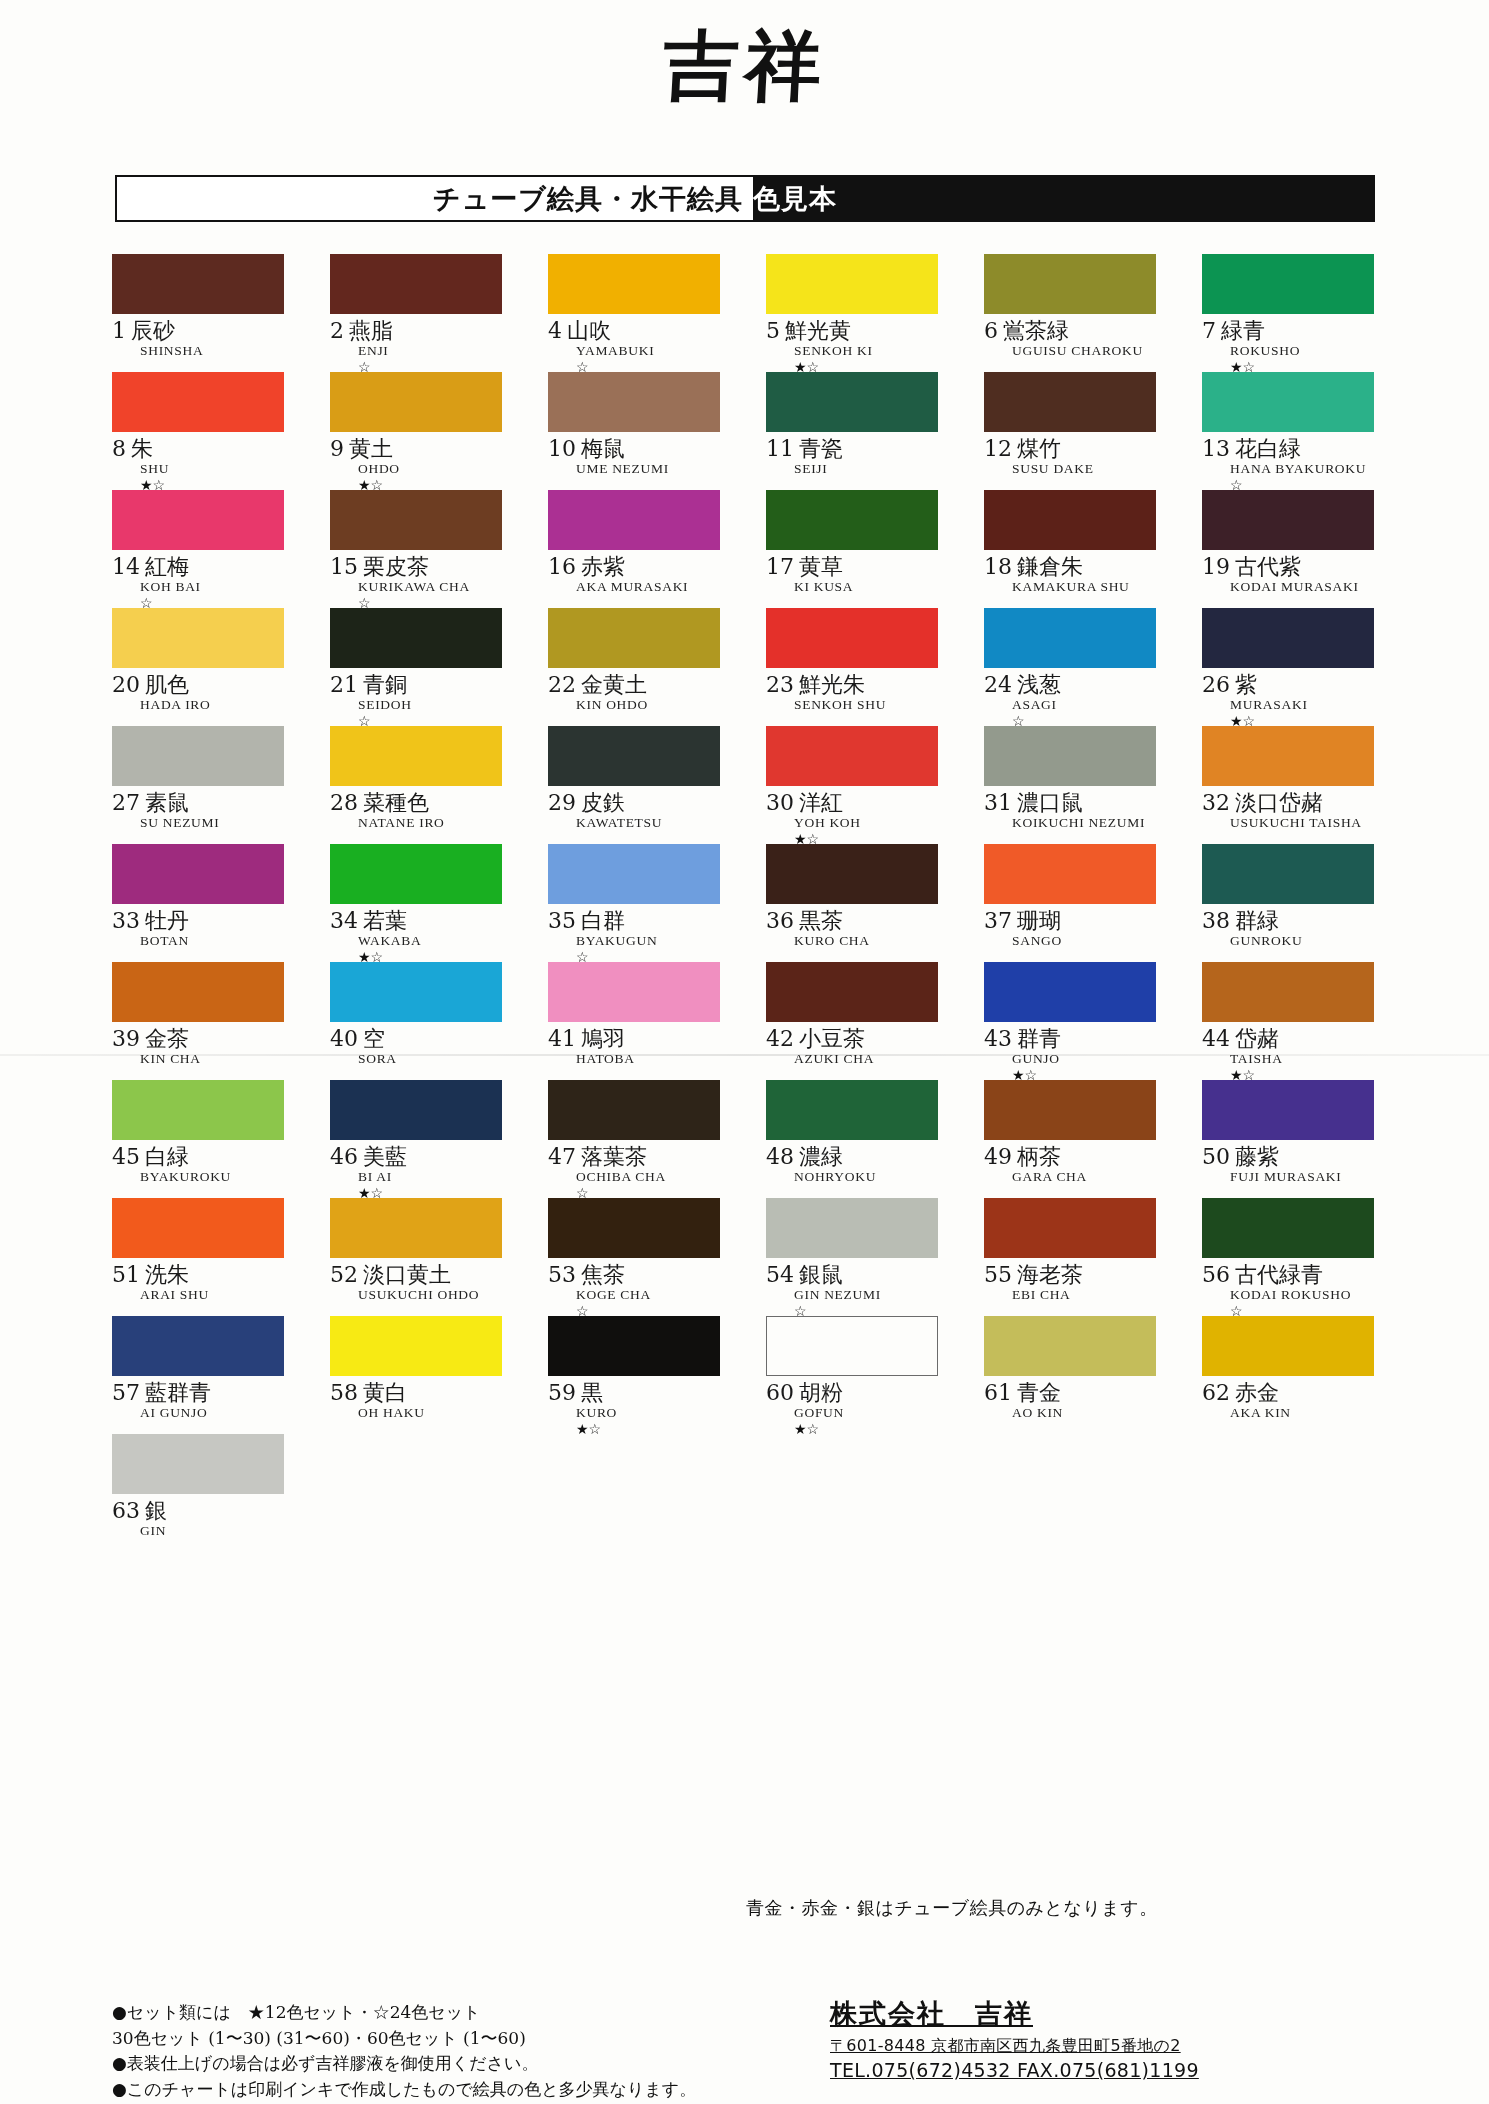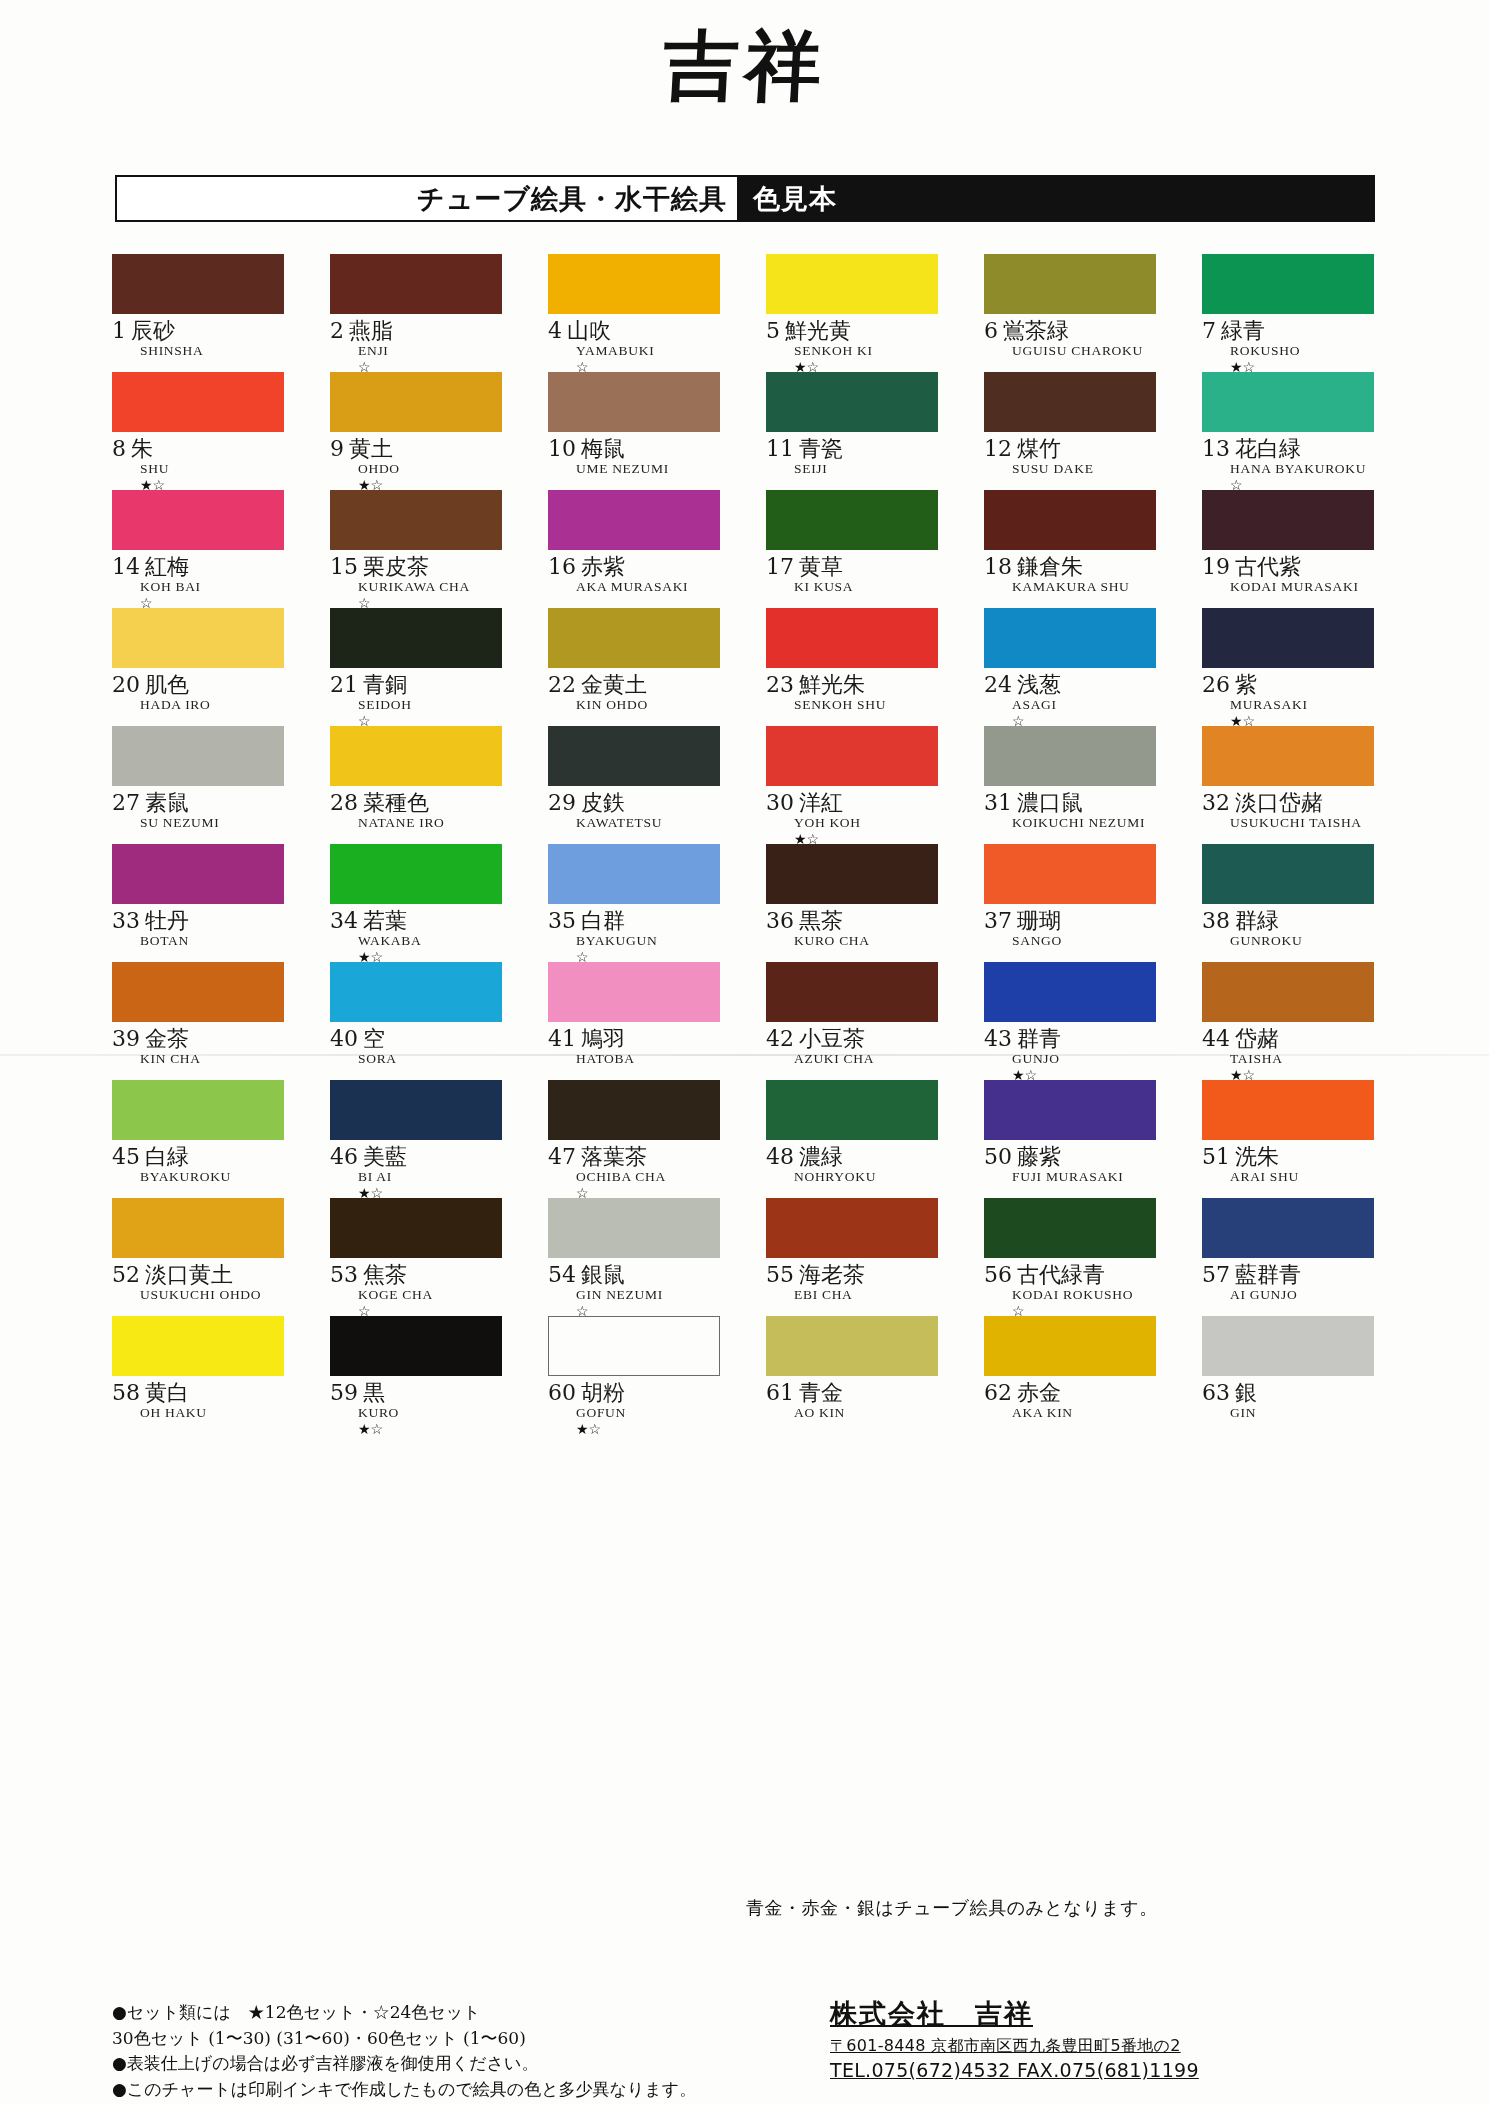--- a/index.html
+++ b/index.html
@@ -58,21 +58,21 @@
     font-weight:700;
     font-size:27px;
     letter-spacing:1px;
     color:#111;
   }
   .banner-right{
     background:#111;
     flex:0 0 620px;
     display:flex;
     align-items:center;
-    padding-left:16px;
+    padding-left:0;
   }
   .banner-right-text{
     font-family:"DejaVu Sans","Liberation Sans",sans-serif;
     font-weight:700;
     font-size:27px;
     letter-spacing:1px;
     color:#fff;
   }
 
   
@@ -464,20 +464,26 @@
         <div class="cell-romaji">OCHIBA CHA</div>
         <div class="cell-stars">☆</div>
       </div>
       <div class="cell">
         <div class="swatch" style="background: rgb(31, 100, 56);"></div>
         <div class="cell-name"><span class="num">48</span><span class="kanji">濃緑</span></div>
         <div class="cell-romaji">NOHRYOKU</div>
         <div class="cell-stars"></div>
       </div>
       <div class="cell">
+        <div class="swatch" style="background: rgb(138, 68, 24);"></div>
+        <div class="cell-name"><span class="num">49</span><span class="kanji">柄茶</span></div>
+        <div class="cell-romaji">GARA CHA</div>
+        <div class="cell-stars"></div>
+      </div>
+      <div class="cell">
         <div class="swatch" style="background: rgb(70, 48, 142);"></div>
         <div class="cell-name"><span class="num">50</span><span class="kanji">藤紫</span></div>
         <div class="cell-romaji">FUJI MURASAKI</div>
         <div class="cell-stars"></div>
       </div>
       <div class="cell">
         <div class="swatch" style="background: rgb(242, 90, 28);"></div>
         <div class="cell-name"><span class="num">51</span><span class="kanji">洗朱</span></div>
         <div class="cell-romaji">ARAI SHU</div>
         <div class="cell-stars"></div>

